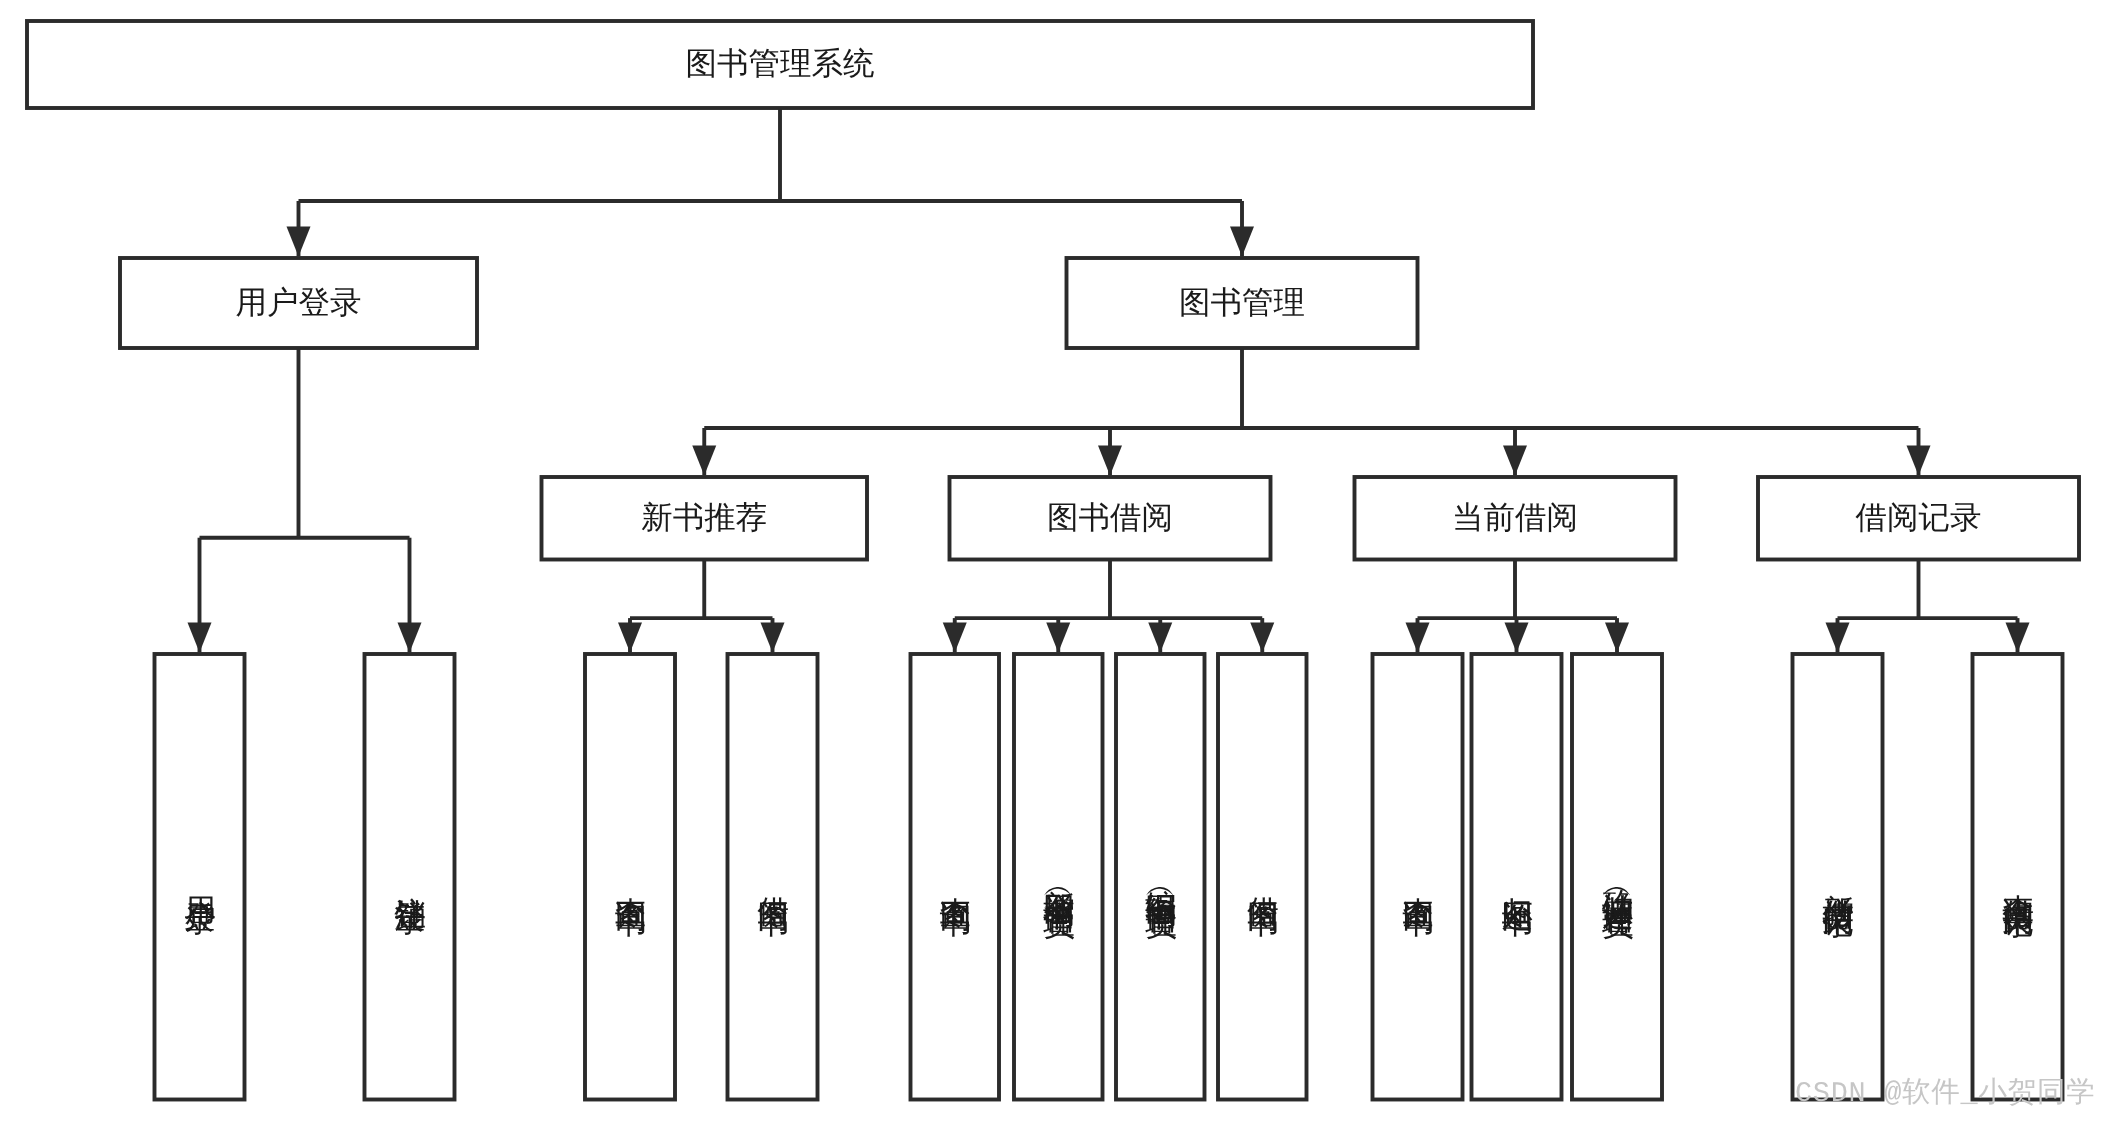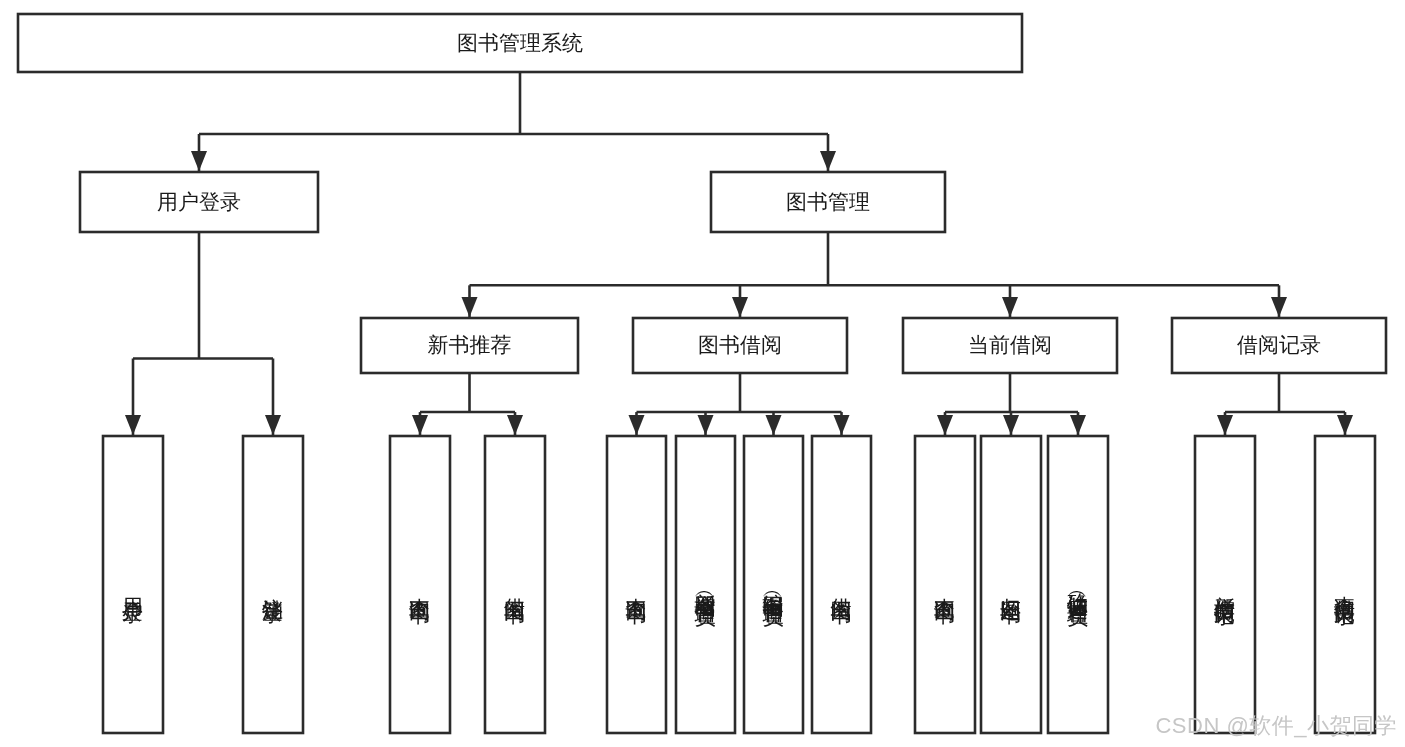--- a/index.html
+++ b/index.html
@@ -63,22 +63,22 @@
     position: absolute;
     display: flex;
     align-items: center;
     justify-content: center;
     pointer-events: none;
   }
   .watermark {
     position: absolute;
     right: 8px;
     bottom: 6px;
-    font-family: Liberation Sans, sans-serif;
-    font-size: 22px;
+    font-family: Liberation Mono, monospace;
+    font-size: 19px;
     color: #c6c6c6;
     letter-spacing: 0.5px;
     white-space: nowrap;
     user-select: none;
   }
 </style>
 </head>
 <body>
 
 <div id="diagram-root">

